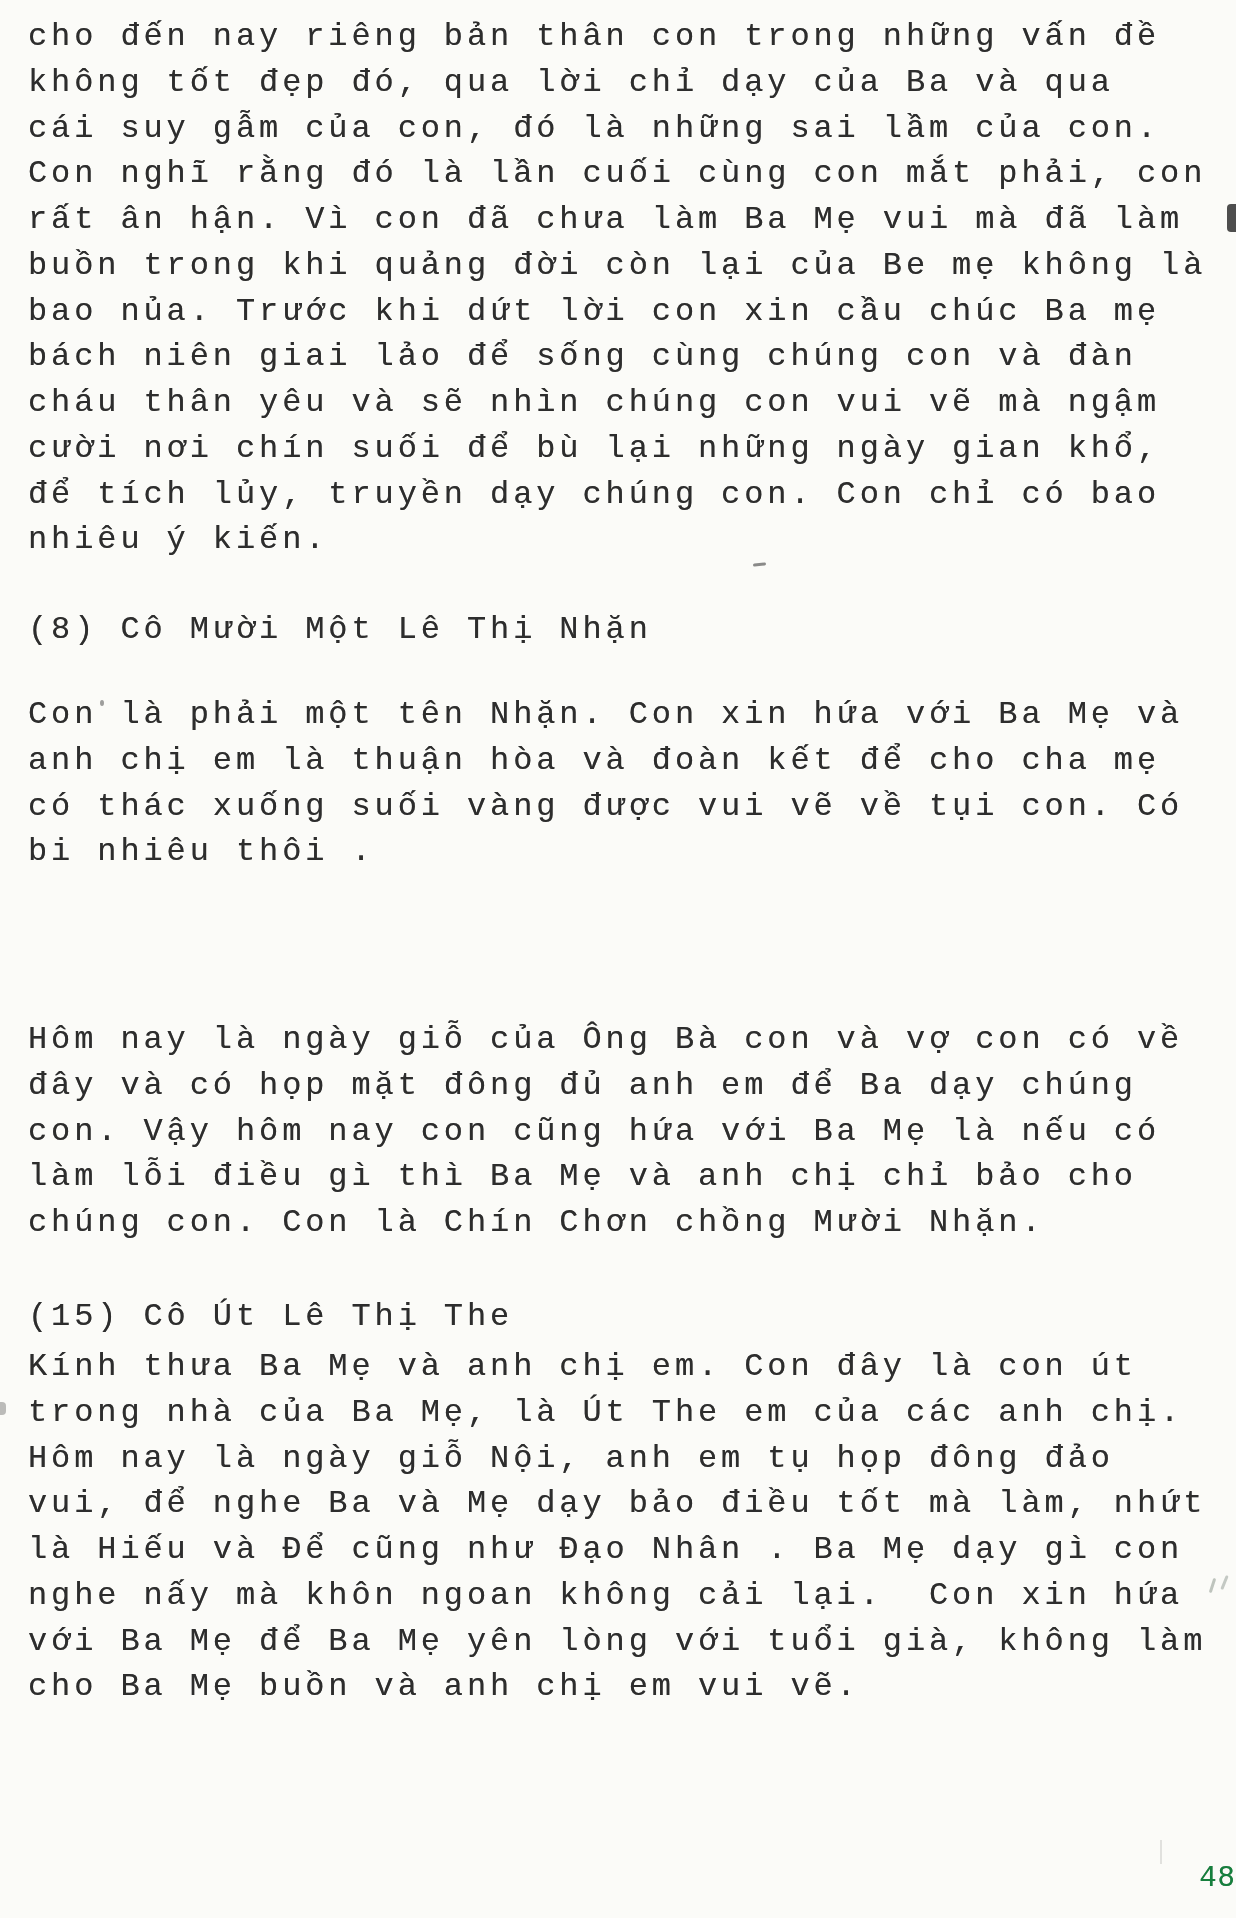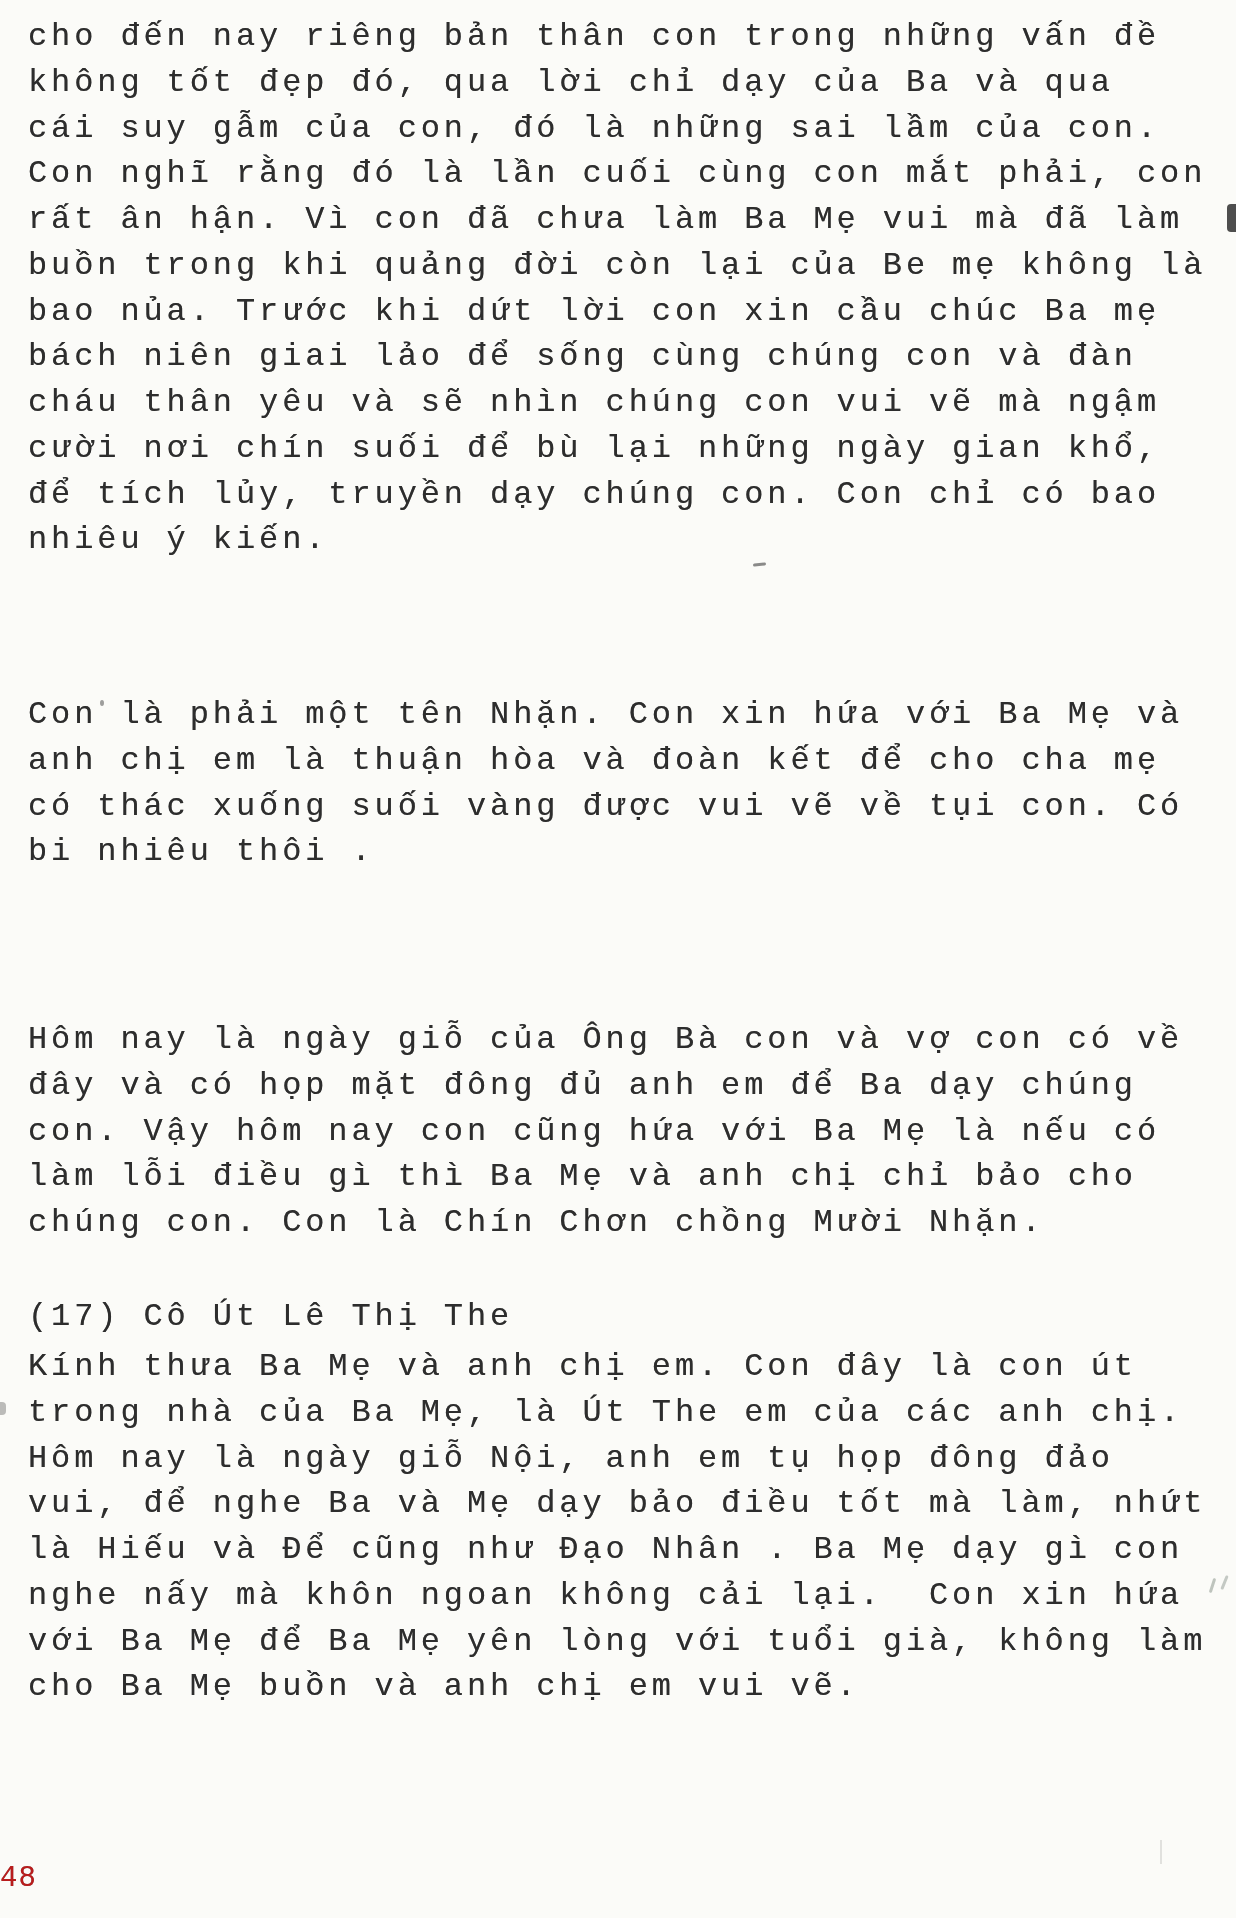--- a/index.html
+++ b/index.html
@@ -29,24 +29,24 @@
     color: #2d2d2d;
     white-space: pre-wrap;
     text-shadow: 0 0 0.5px rgba(45,45,45,0.55);
   }
   .heading { font-weight: normal; }
   .page-number {
     position: absolute;
     left: 0;
     top: 1862px;
     width: 100%;
-    text-align: left;
+    text-align: right;
     font-size: 29px;
     letter-spacing: 1px;
-    color: #b91c1c;
+    color: #15803d;
     font-family: "Liberation Mono", "DejaVu Sans Mono", monospace;
     text-shadow: 0 0 0.4px rgba(50,50,50,0.5);
   }
   
   .artifact { position: absolute; }
   .a-dash {
     left: 753px; top: 563px; width: 13px; height: 3px;
     background: rgba(45,45,45,0.55); border-radius: 2px;
     transform: rotate(-6deg);
   }
@@ -89,34 +89,35 @@
 Con nghĩ rằng đó là lần cuối cùng con mắt phải, con
 rất ân hận. Vì con đã chưa làm Ba Mẹ vui mà đã làm
 buồn trong khi quảng đời còn lại của Be mẹ không là
 bao nủa. Trước khi dứt lời con xin cầu chúc Ba mẹ
 bách niên giai lảo để sống cùng chúng con và đàn
 cháu thân yêu và sẽ nhìn chúng con vui vẽ mà ngậm
 cười nơi chín suối để bù lại những ngày gian khổ,
 để tích lủy, truyền dạy chúng con. Con chỉ có bao
 nhiêu ý kiến.</div>
 
+  <div class="tw heading" style="top:607px">(8) Cô Mười Một Lê Thị Nhặn</div>
 
   <div class="tw" style="top:692px">Con là phải một tên Nhặn. Con xin hứa với Ba Mẹ và
 anh chị em là thuận hòa và đoàn kết để cho cha mẹ
 có thác xuống suối vàng được vui vẽ về tụi con. Có
 bi nhiêu thôi .</div>
 
 
   <div class="tw" style="top:1017px">Hôm nay là ngày giỗ của Ông Bà con và vợ con có về
 đây và có họp mặt đông đủ anh em để Ba dạy chúng
 con. Vậy hôm nay con cũng hứa với Ba Mẹ là nếu có
 làm lỗi điều gì thì Ba Mẹ và anh chị chỉ bảo cho
 chúng con. Con là Chín Chơn chồng Mười Nhặn.</div>
 
-  <div class="tw heading" style="top:1294px">(17) Cô Út Lê Thị The</div>
+  <div class="tw heading" style="top:1294px">(15) Cô Út Lê Thị The</div>
 
   <div class="tw" style="top:1344px">Kính thưa Ba Mẹ và anh chị em. Con đây là con út
 trong nhà của Ba Mẹ, là Út The em của các anh chị.
 Hôm nay là ngày giỗ Nội, anh em tụ họp đông đảo
 vui, để nghe Ba và Mẹ dạy bảo điều tốt mà làm, nhứt
 là Hiếu và Để cũng như Đạo Nhân . Ba Mẹ dạy gì con
 nghe nấy mà khôn ngoan không cải lại.  Con xin hứa
 với Ba Mẹ để Ba Mẹ yên lòng với tuổi già, không làm
 cho Ba Mẹ buồn và anh chị em vui vẽ.</div>
 

